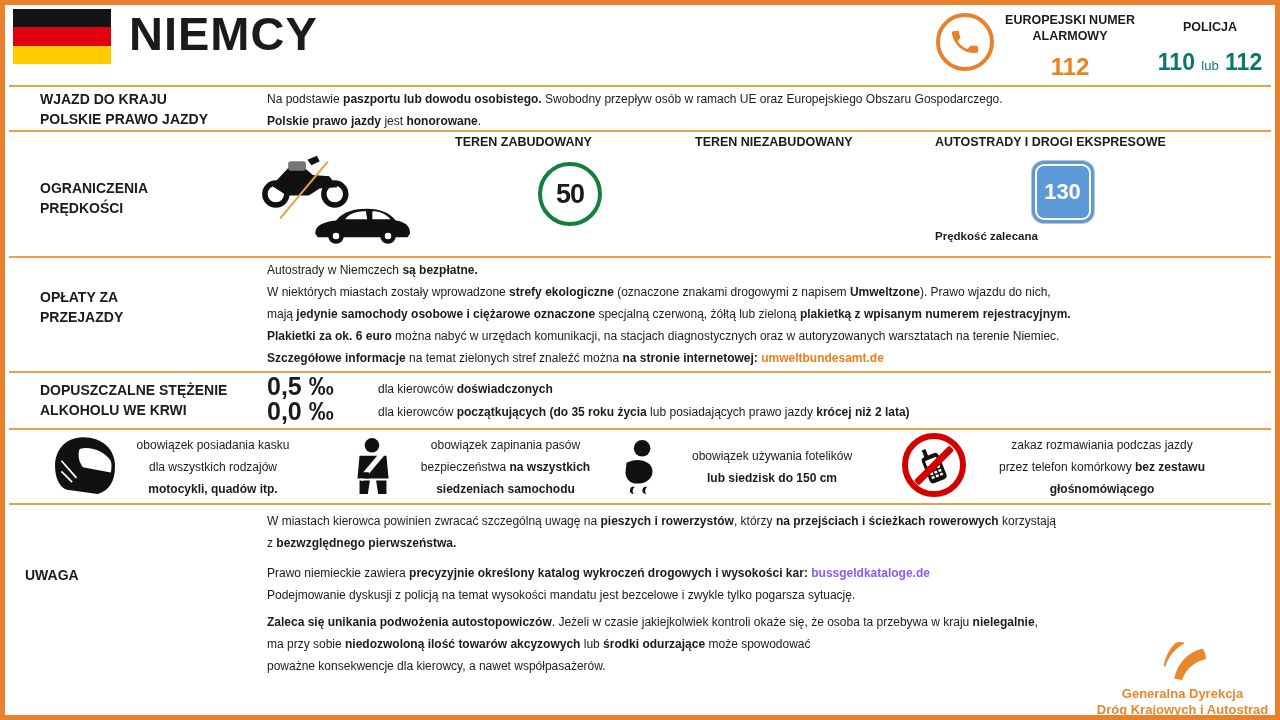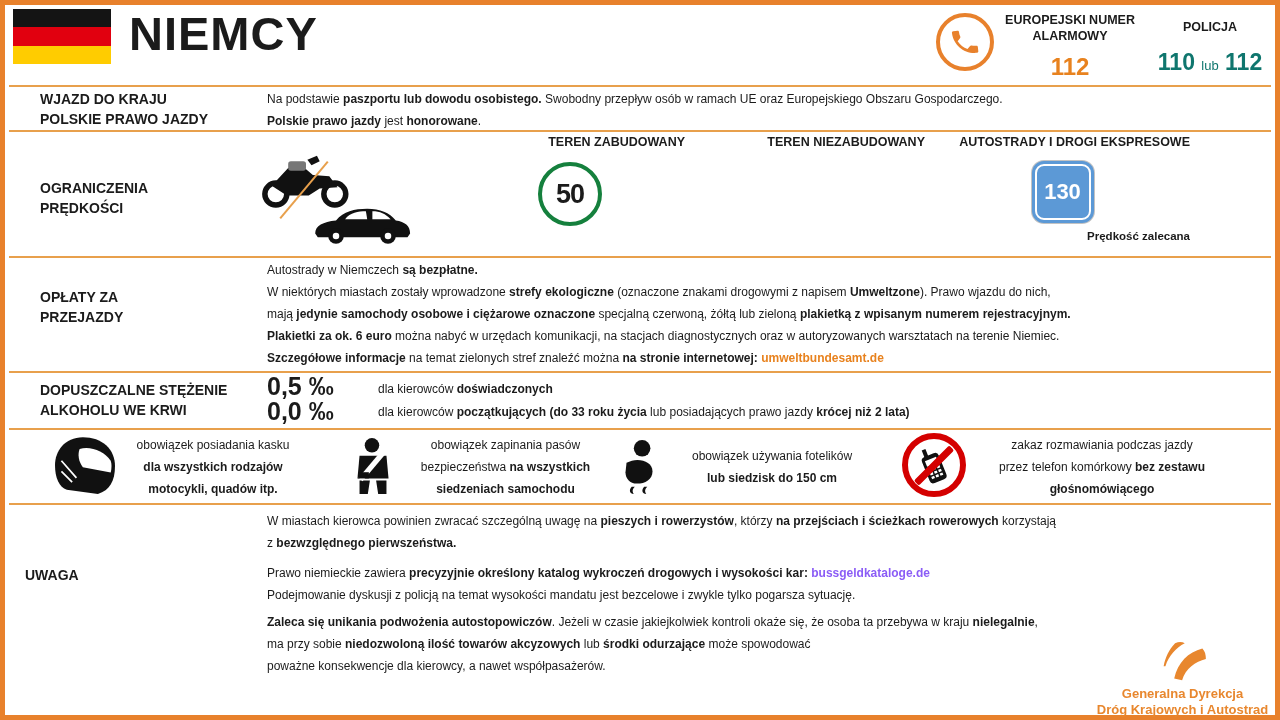--- a/index.html
+++ b/index.html
@@ -20,21 +20,21 @@
   .police{position:absolute;left:1150px;top:20px;width:120px;text-align:center;}
   .police-label{font-size:12.5px;font-weight:bold;}
   .police-nums{margin-top:15px;font-size:23px;font-weight:bold;color:#0f766e;white-space:nowrap;}
   .police-nums .conj{font-size:13px;font-weight:normal;}
 
   .lbl{position:absolute;font-size:14px;font-weight:bold;line-height:20px;}
   .line{font-size:12px;line-height:22px;white-space:nowrap;}
   .blk{position:absolute;}
 
   
-  .speed-col{position:absolute;text-align:right;}
+  .speed-col{position:absolute;text-align:left;}
   .sc1{left:455px;top:135px;width:230px;}
   .sc2{left:695px;top:135px;width:230px;}
   .sc3{left:935px;top:135px;width:255px;}
   .speed-head{font-size:12.5px;font-weight:bold;white-space:nowrap;}
   .sign-red{width:64px;height:64px;border-radius:50%;border:4px solid #15803d;background:#fff;box-sizing:border-box;
             margin:13px auto 0;display:flex;align-items:center;justify-content:center;font-weight:bold;font-size:27px;letter-spacing:-1px;}
   .sc2 .sign-red{font-size:23px;}
   .sign-blue{width:62px;height:62px;background:#5C99D6;border-radius:12px;margin:12px auto 0;position:relative;
              display:flex;align-items:center;justify-content:center;color:#fff;font-weight:bold;font-size:22px;box-shadow:0 0 0 1px #c3c3c3;}
   .sign-blue::after{content:"";position:absolute;inset:3px;border:2px solid #fff;border-radius:9px;pointer-events:none;}
@@ -168,31 +168,31 @@
   <div class="lbl" style="left:40px;top:380px">
     <div>DOPUSZCZALNE STĘŻENIE</div>
     <div>ALKOHOLU WE KRWI</div>
   </div>
   <div class="blk" style="left:267px;top:374px">
     <div class="alc-val">0,5 ‰</div>
     <div class="alc-val">0,0 ‰</div>
   </div>
   <div class="blk alc-desc" style="left:378px;top:378px">
     <div class="line"><span>dla kierowców </span><span style="font-weight: bold;">doświadczonych</span></div>
-    <div class="line"><span>dla kierowców </span><span style="font-weight: bold;">początkujących (do 33 roku życia</span><span> lub posiadających prawo jazdy </span><span style="font-weight: bold;">krócej niż 2 lata)</span></div>
+    <div class="line"><span>dla kierowców </span><span style="font-weight: bold;">początkujących (do 35 roku życia</span><span> lub posiadających prawo jazdy </span><span style="font-weight: bold;">krócej niż 2 lata)</span></div>
   </div>
 
   <svg width="70" height="60" viewBox="0 0 64 56" style="position:absolute;left:50px;top:435px">
     <path d="M30 2 C13 2 4 15 4 28 C4 40 8 49 15 51 L44 55 C55 52 60 43 60 29 C60 13 48 2 30 2 Z" fill="#111"></path>
     <path d="M27 13 C37 10 50 15 56 24 C57 27 57 31 56 35 L30 30 C26 25 25 18 27 13 Z" fill="#fff"></path>
     <path d="M10 24 L24 40 M10 34 L20 44" stroke="#fff" stroke-width="1.6"></path>
   </svg>
   <div class="ob-text" style="left:107px;top:434px;width:212px">
     <div class="line"><span>obowiązek posiadania kasku</span></div>
-    <div class="line"><span style="font-weight: bold;">dla wszystkich rodzajów</span></div>
+    <div class="line"><span style="font-weight: normal;">dla wszystkich rodzajów</span></div>
     <div class="line"><span style="font-weight: bold;">motocykli, quadów itp.</span></div>
   </div>
 
   <svg width="46" height="58" viewBox="0 0 44 56" style="position:absolute;left:350px;top:437px">
     <circle cx="21" cy="8" r="7" fill="#111"></circle>
     <path d="M9 18 H35 L37 40 H7 Z" fill="#111"></path>
     <path d="M9 42 H19 L17 55 H9 Z M35 42 H25 L27 55 H35 Z" fill="#111"></path>
     <path d="M32 15 L10 41" stroke="#fff" stroke-width="5"></path>
     <rect x="8" y="34" width="10" height="6" fill="#111"></rect>
   </svg>

